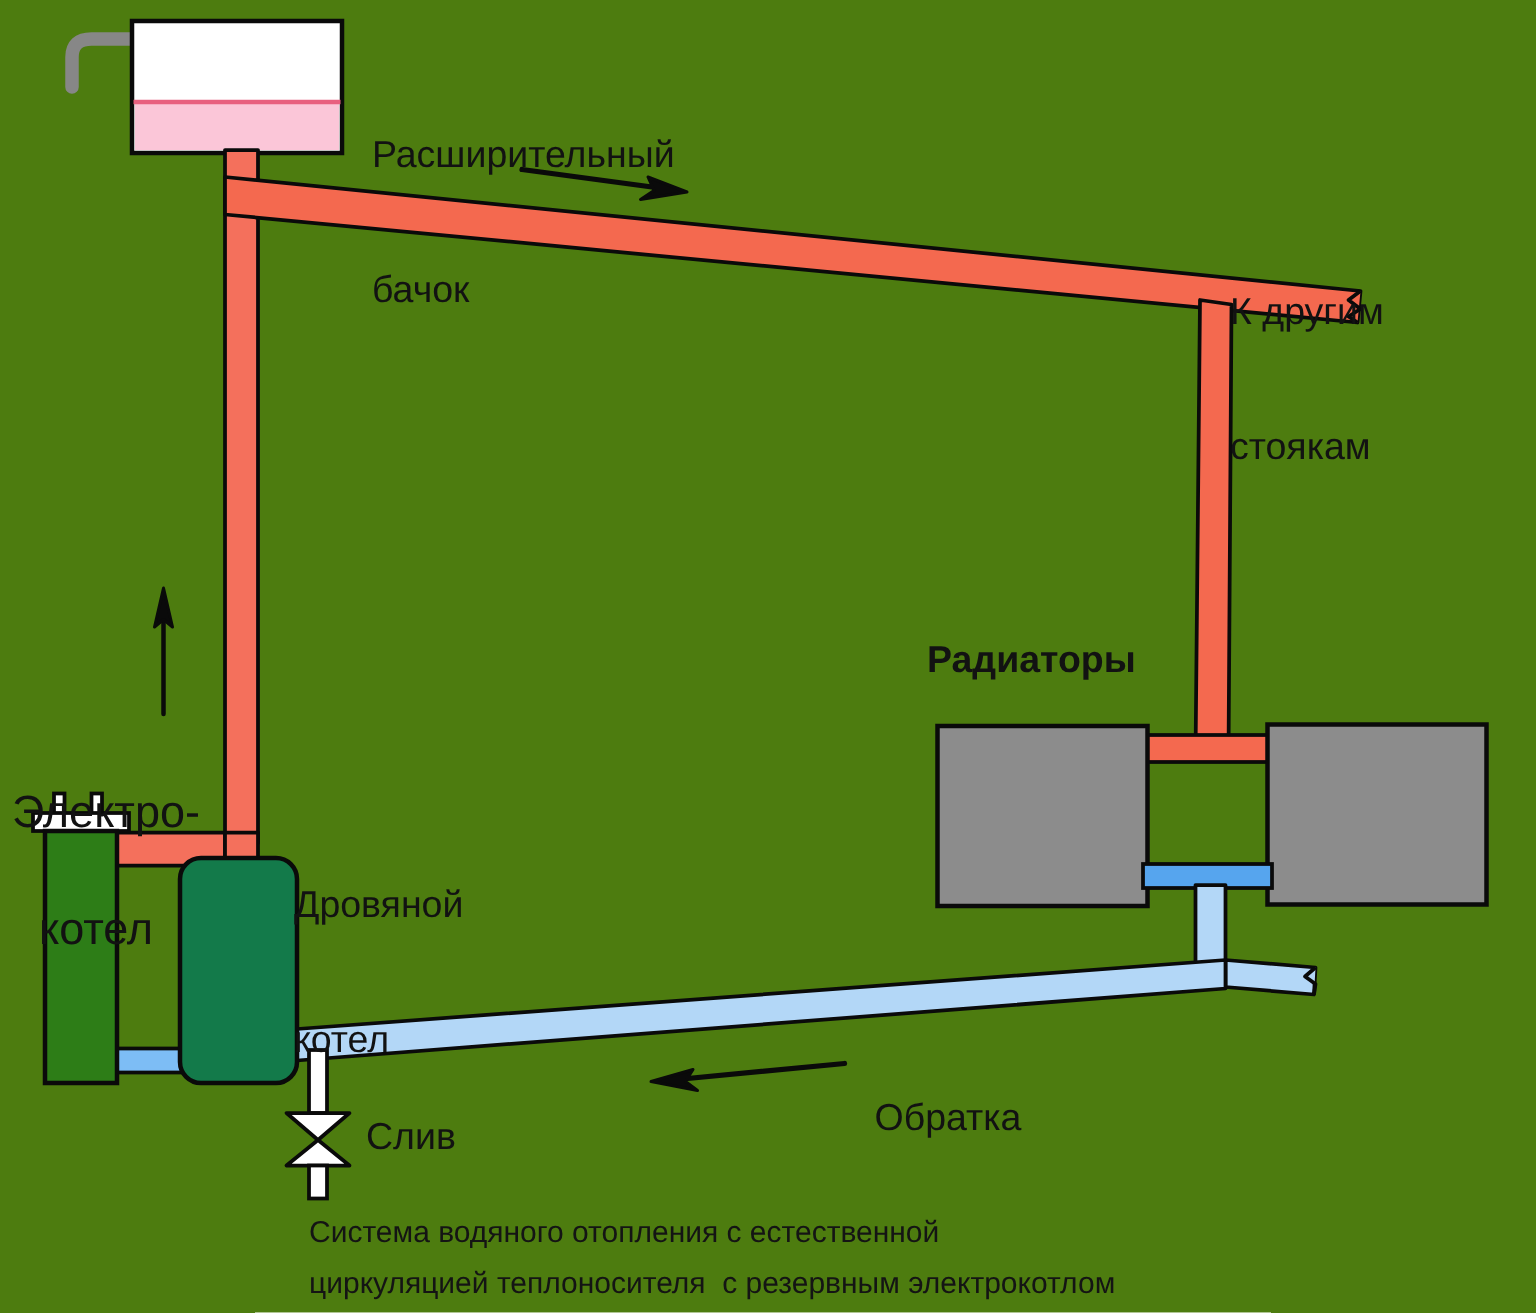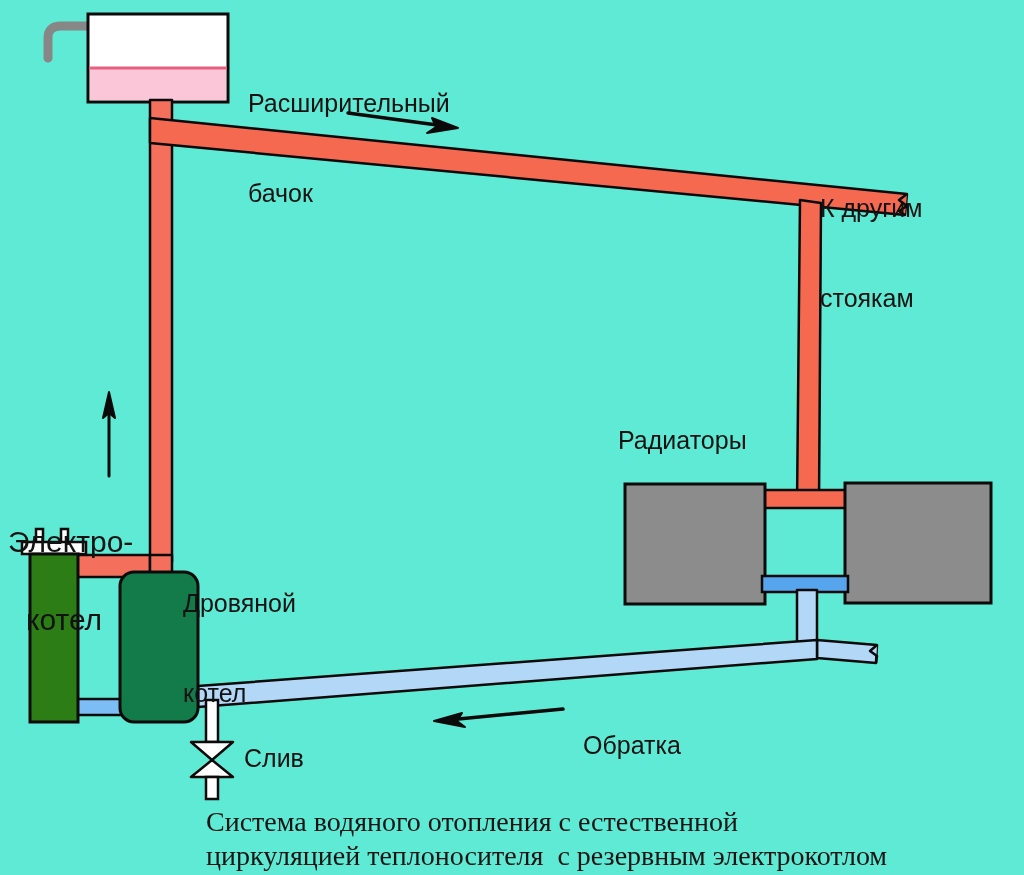--- a/index.html
+++ b/index.html
@@ -7,21 +7,21 @@
     padding: 0;
     background: #ffffff;
   }
   body {
     font-family: "Liberation Sans", sans-serif;
   }
   #canvas {
     position: relative;
     width: 1024px;
     height: 875px;
-    background: #5eead4;
+    background: #4d7c0f;
     overflow: hidden;
   }
   #diagram-svg {
     position: absolute;
     left: 0;
     top: 0;
     width: 1024px;
     height: 875px;
   }
   .lbl {
@@ -33,22 +33,22 @@
     white-space: pre;
     letter-spacing: 0px;
   }
   .lbl-small {
     font-size: 30px;
     line-height: 26px;
   }
   .caption {
     position: absolute;
     color: #141414;
-    font-family: Liberation Serif, serif;
-    font-size: 28px;
+    font-family: Liberation Sans, sans-serif;
+    font-size: 20px;
     line-height: 32px;
     white-space: pre;
   }
 </style>
 </head>
 <body>
 
 <div id="canvas">
 
   <svg id="diagram-svg" viewBox="0 0 1024 875">
@@ -147,28 +147,28 @@
   <div class="lbl" style="left:248px; top:28px;">
     <div>Расширительный</div>
     <div>бачок</div>
   </div>
 
   <div class="lbl" style="left:820px; top:133px; text-align:left; width:155px;">
     <div>К другим</div>
     <div>стоякам</div>
   </div>
 
-  <div class="lbl" style="left:618px; top:425px;">Радиаторы</div>
+  <div class="lbl" style="left:618px; top:425px;font-weight:bold;">Радиаторы</div>
 
   <div class="lbl lbl-small" style="left:8px; top:477px;">
     <div>Электро-</div>
     <div style="padding-left:18px;">котел</div>
   </div>
 
-  <div class="lbl" style="left:183px; top:528px;">
+  <div class="lbl" style="left:196px; top:528px;">
     <div>Дровяной</div>
     <div>котел</div>
   </div>
 
   <div class="lbl" style="left:244px; top:743px;">Слив</div>
 
   <div class="lbl" style="left:583px; top:694px;margin-top:36px;">Обратка</div>
 
   <div class="caption" style="left:206px; top:806px;">Система водяного отопления с естественной</div>
   <div class="caption" style="left:206px; top:840px;text-align:center;">циркуляцией теплоносителя  с резервным электрокотлом</div>

